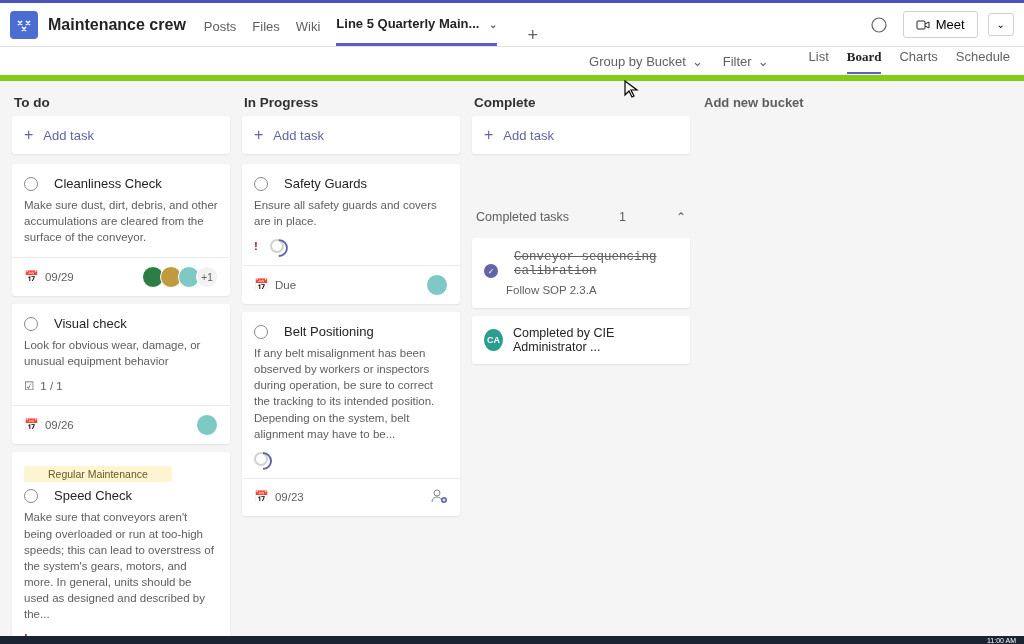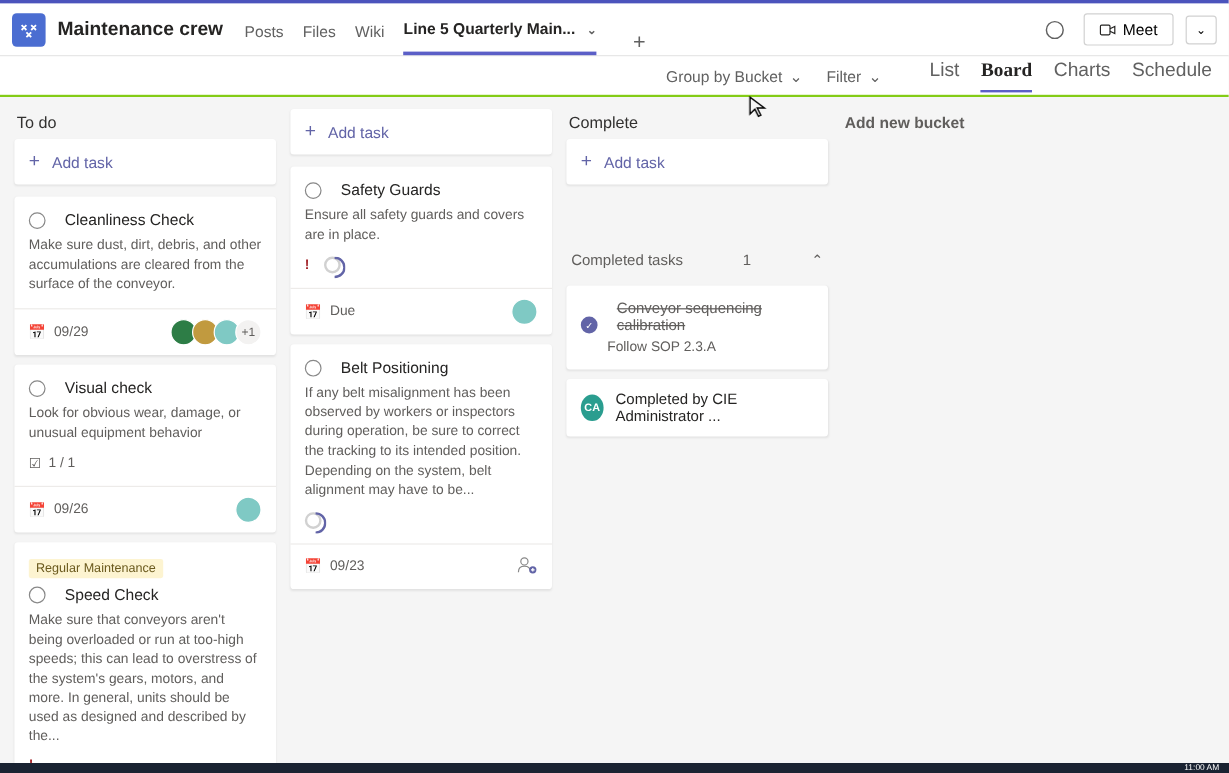--- a/index.html
+++ b/index.html
@@ -13,37 +13,37 @@
     .nav-tabs { display: flex; gap: 16px; align-items: flex-end; }
     .nav-tab { color: #616161; font-size: 13px; cursor: pointer; padding: 12px 0; }
     .nav-tab.active { color: #252423; font-weight: 600; border-bottom: 3px solid #5b5fc7; }
     .tab-chevron { color: #616161; font-size: 10px; margin-left: 6px; }
     .tab-add { color: #616161; font-size: 18px; margin-left: 14px; cursor: pointer; }
     .header-right { margin-left: auto; display: flex; align-items: center; gap: 10px; }
     .header-icon { width: 28px; height: 28px; display: flex; align-items: center; justify-content: center; color: #616161; cursor: pointer; }
     .meet-btn { border: 1px solid #d1d1d1; border-radius: 3px; padding: 5px 12px; font-size: 13px; display: flex; align-items: center; gap: 6px; background: #fff; cursor: pointer; }
     .meet-split { border: 1px solid #d1d1d1; border-radius: 3px; padding: 5px 8px; font-size: 10px; background: #fff; cursor: pointer; }
     
-    .toolbar { background: #fff; height: 34px; display: flex; align-items: center; justify-content: flex-end; padding: 0 14px; gap: 20px; border-bottom: 2px solid #84cc16; }
+    .toolbar { background: #fff; height: 34px; display: flex; align-items: center; justify-content: flex-end; padding: 0 14px; gap: 20px; border-bottom: 6px solid #84cc16; }
     .toolbar-item { color: #616161; font-size: 13px; cursor: pointer; display: flex; align-items: center; gap: 6px; }
     .view-tabs { display: flex; gap: 18px; margin-left: 20px; }
-    .view-tab { color: #616161; font-size: 16px; cursor: pointer; padding-bottom: 7px; }
+    .view-tab { color: #616161; font-size: 13px; cursor: pointer; padding-bottom: 7px; }
     .view-tab.active { color: #252423; font-weight: 600; border-bottom: 2px solid #5b5fc7; font-family: Liberation Serif, serif; }
     
     .board { display: flex; padding: 10px 12px; gap: 12px; height: calc(100% - 81px); overflow-y: auto; background: #f5f5f5; }
     .column { width: 218px; flex-shrink: 0; }
-    .column-header { color: #323130; font-size: 13.5px; font-weight: 400; padding: 4px 2px 6px; }
+    .column-header { color: #323130; font-size: 13.5px; font-weight: 700; padding: 4px 2px 6px; }
     
     .add-task { background: #fff; border-radius: 3px; padding: 10px 12px; display: flex; align-items: center; gap: 10px; cursor: pointer; margin-bottom: 10px; box-shadow: 0 1px 2px rgba(0,0,0,0.08); }
     .add-plus { color: #6264a7; font-size: 16px; font-weight: 300; }
     .add-text { color: #6264a7; font-size: 13px; }
     
     .card { background: #fff; border-radius: 3px; margin-bottom: 8px; box-shadow: 0 1px 2px rgba(0,0,0,0.08); }
     .card-body { padding: 12px; }
-    .card-tag { display: inline-block; background: #fdf4d1; color: #6b5a1e; font-size: 10.5px; padding: 2px 6px; border-radius: 2px; margin-bottom: 6px; }
+    .card-tag { display: inline-block; background: #fdf4d1; color: #6b5a1e; font-size: 10.5px; padding: 2px 24px; border-radius: 2px; margin-bottom: 6px; }
     .card-title-row { display: flex; align-items: flex-end; gap: 16px; }
     .checkbox { width: 14px; height: 14px; border: 1.5px solid #888; border-radius: 50%; flex-shrink: 0; margin-top: 1px; cursor: pointer; }
     .card-title { font-size: 13px; color: #252423; font-weight: 400; }
     .card-desc { font-size: 11.5px; color: #605e5c; margin-top: 6px; line-height: 1.4; }
     .card-meta-row { display: flex; align-items: center; gap: 6px; margin-top: 10px; font-size: 11.5px; color: #605e5c; }
     .card-footer { border-top: 1px solid #edebe9; padding: 8px 12px; display: flex; align-items: center; justify-content: space-between; }
     .footer-left { display: flex; align-items: center; gap: 6px; color: #605e5c; font-size: 11.5px; }
     .priority-high { color: #a4262c; font-weight: bold; margin-right: 6px; }
     .progress-ring { width: 14px; height: 14px; border: 2px solid #d1d1d1; border-radius: 50%; position: relative; }
     .progress-ring.half::after { content: ''; position: absolute; top: -2px; left: -2px; width: 14px; height: 14px; border: 2px solid #6264a7; border-radius: 50%; clip-path: polygon(50% 0, 100% 0, 100% 100%, 50% 100%); }
@@ -54,21 +54,21 @@
     
     .add-bucket { color: #605e5c; font-size: 13px; font-weight: 700; padding: 4px 2px; cursor: pointer; }
     
     .completed-section { margin-top: 50px; }
     .completed-header { display: flex; align-items: center; justify-content: space-between; padding: 6px 4px; cursor: pointer; }
     .completed-label { color: #605e5c; font-size: 12.5px; }
     .completed-count { color: #605e5c; font-size: 12.5px; }
     .completed-chevron { color: #605e5c; font-size: 12px; }
     .completed-card { background: #fff; border-radius: 3px; margin-top: 8px; box-shadow: 0 1px 2px rgba(0,0,0,0.08); padding: 12px; }
     .completed-check { width: 14px; height: 14px; background: #6264a7; border-radius: 50%; display: flex; align-items: center; justify-content: center; color: #fff; font-size: 8px; flex-shrink: 0; }
-    .completed-title { text-decoration: line-through; color: #605e5c; font-size: 12.5px; }
+    .completed-title { text-decoration: line-through; color: #605e5c; font-size: 12.5px; font-family: Liberation Mono, monospace; }
     .completed-desc { color: #605e5c; font-size: 11.5px; margin-top: 6px; margin-left: 22px; }
     .completed-by { background: #fff; border-radius: 3px; margin-top: 8px; padding: 10px 12px; display: flex; align-items: center; gap: 10px; box-shadow: 0 1px 2px rgba(0,0,0,0.08); }
     .ca-avatar { width: 22px; height: 22px; border-radius: 50%; background: #2a9d8f; color: #fff; display: flex; align-items: center; justify-content: center; font-size: 9px; font-weight: 600; }
     
     .cursor { position: absolute; left: 624px; top: 80px; font-size: 16px; color: #000; pointer-events: none; }
     .cal-icon { color: #777; font-size: 12px; }
     
     .taskbar { position: absolute; bottom: 0; left: 0; right: 0; height: 8px; background: #1a2332; display: flex; justify-content: flex-end; align-items: center; padding-right: 8px; }
     .taskbar-time { color: #fff; font-size: 7px; }
   </style>
@@ -194,20 +194,21 @@
         <div class="card-desc">Make sure that conveyors aren't being overloaded or run at too-high speeds; this can lead to overstress of the system's gears, motors, and more. In general, units should be used as designed and described by the...</div>
         <div class="card-meta-row">
           <span class="priority-high">!</span>
         </div>
       </div>
 
     </div>
   </div>
 
   <div class="column">
+    <div class="column-header">In Progress</div>
     <div class="add-task">
       <span class="add-plus">+</span>
       <span class="add-text">Add task</span>
     </div>
 
     <div class="card">
       <div class="card-body">
         <div class="card-title-row">
           <div class="checkbox"></div>
           <div class="card-title">Safety Guards</div>

